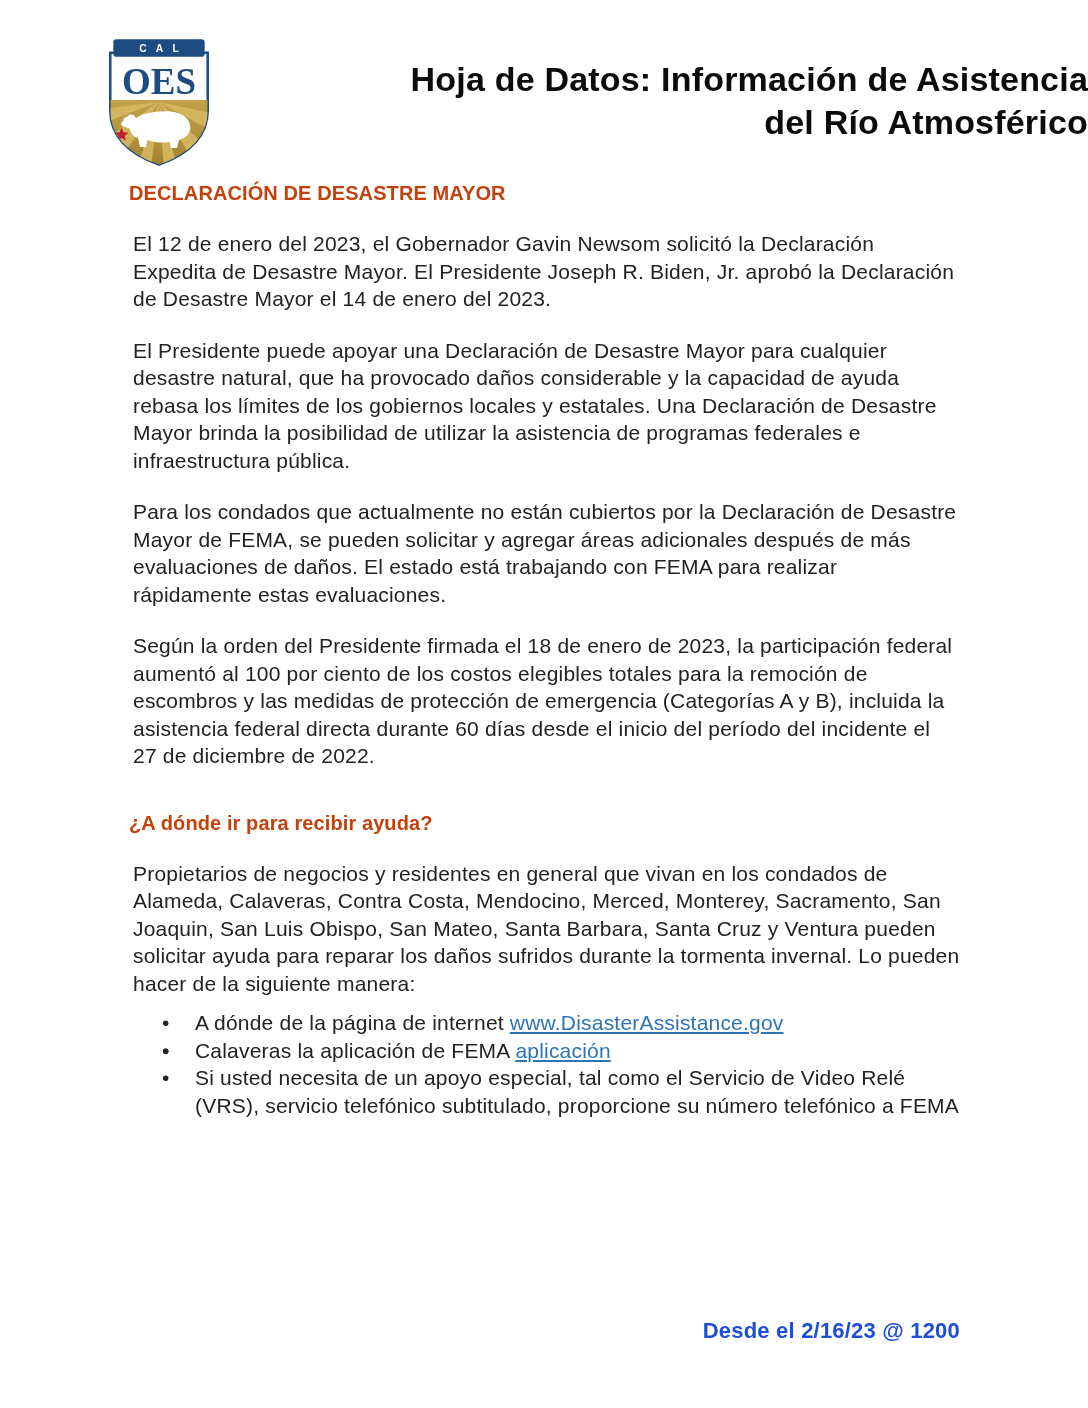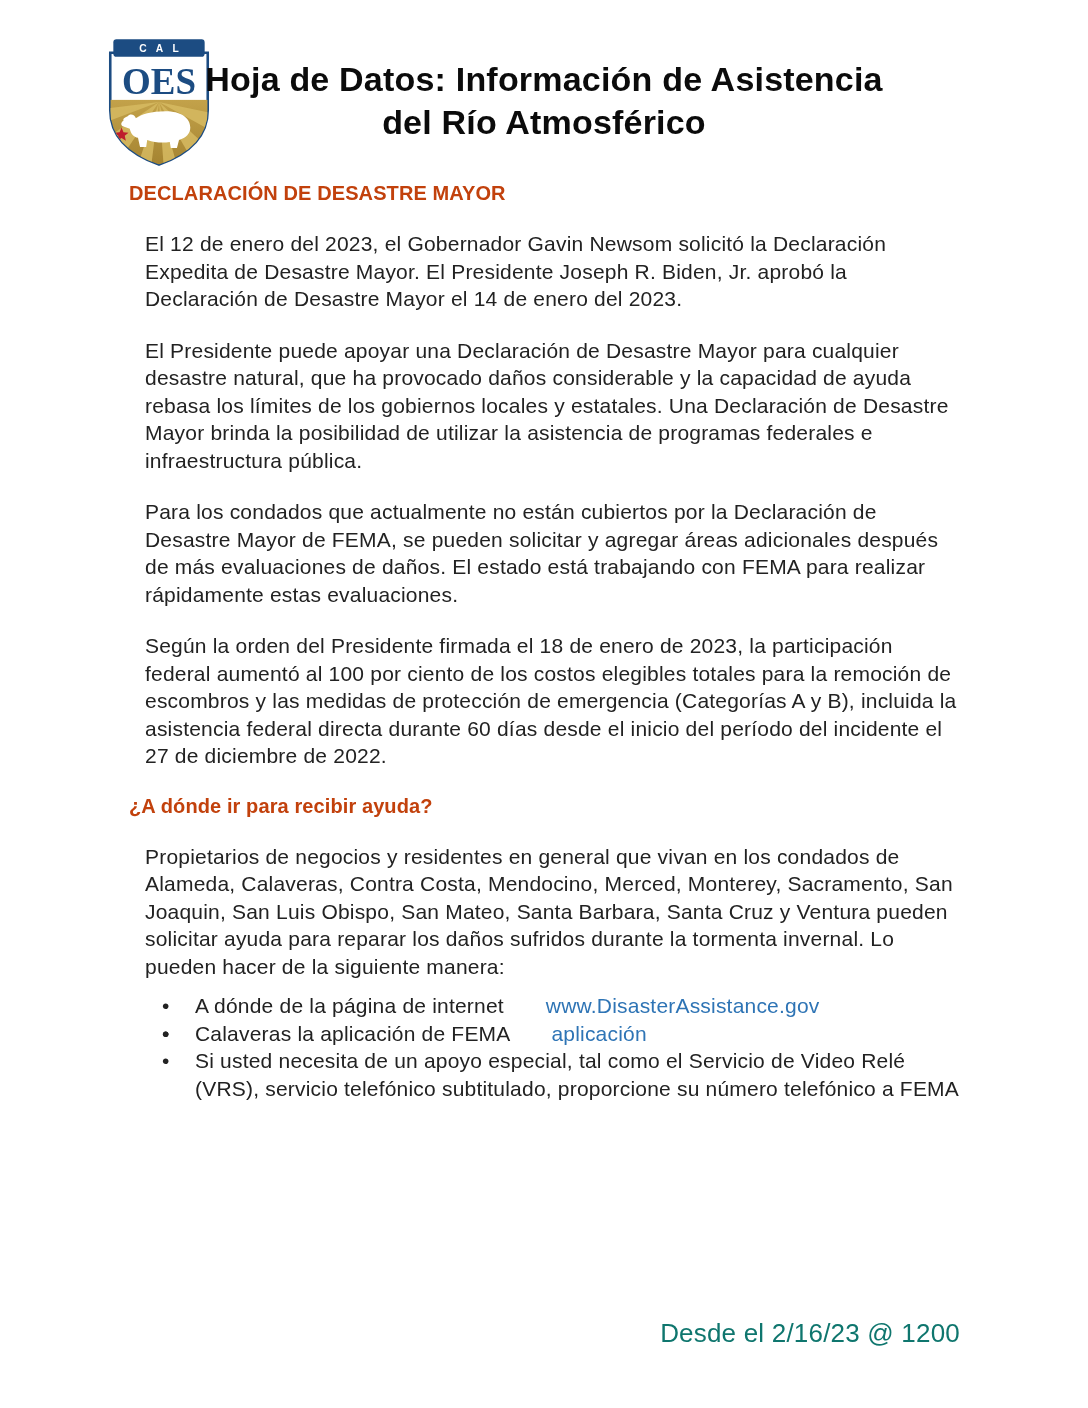--- a/index.html
+++ b/index.html
@@ -17,21 +17,21 @@
     position: absolute;
     left: 100px;
     top: 38px;
     width: 118px;
     height: 132px;
   }
   .title {
     position: absolute;
     left: 0; right: 0;
     top: 58px;
-    text-align: center;
+    text-align: right;
     font-weight: bold;
     font-size: 34px;
     line-height: 43px;
     color: #0b0b0b;
     letter-spacing: 0.2px;
   }
   .title span { display: block; }
   .content {
     margin-top: 180px;
     padding: 0 128px 0 129px;
@@ -41,42 +41,43 @@
     color: #222222;
   }
   .content h2 {
     font-size: 20px;
     line-height: 26px;
     margin: 0;
     font-weight: bold;
     color: #c2410c;
     letter-spacing: 0.1px;
   }
-  .content h2.sub { margin-top: 23px; }
-  .content p { margin: 24px 0 0 16px; }
+  .content h2.sub { margin-top: 40px; }
+  .content p { margin: 24px 0 0 4px; }
   ul.bullets {
     list-style: none;
     margin: 12px 0 0 0;
     padding: 0 0 0 66px;
   }
   ul.bullets li { position: relative; margin: 0; }
   ul.bullets li .dot {
     position: absolute;
     left: -33px;
     top: 0;
     font-size: 21px;
   }
-  a.doclink { color: #2E74B5; cursor: pointer; margin-left: 36px; }
+  a.doclink { color: #2E74B5; text-decoration: underline; cursor: pointer; }
   .footer {
     position: absolute;
     top: 1318px;
     right: 128px;
-    font-size: 26px;
+    font-size: 22px;
     letter-spacing: 0.2px;
-    color: #0f766e;
+    color: #1d4ed8;
+    font-weight: bold;
   }
 </style>
 </head>
 <body>
 
 <div class="page">
 
   <svg class="logo" viewBox="0 0 115 128" aria-hidden="true">
     <defs>
       <clipPath id="shieldClip">

